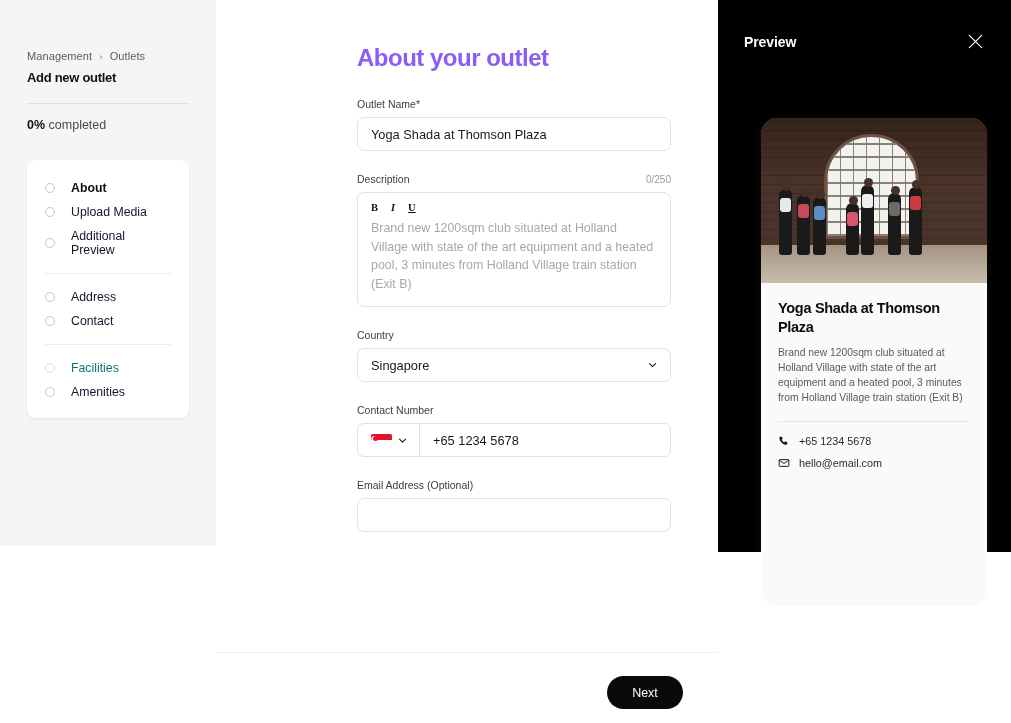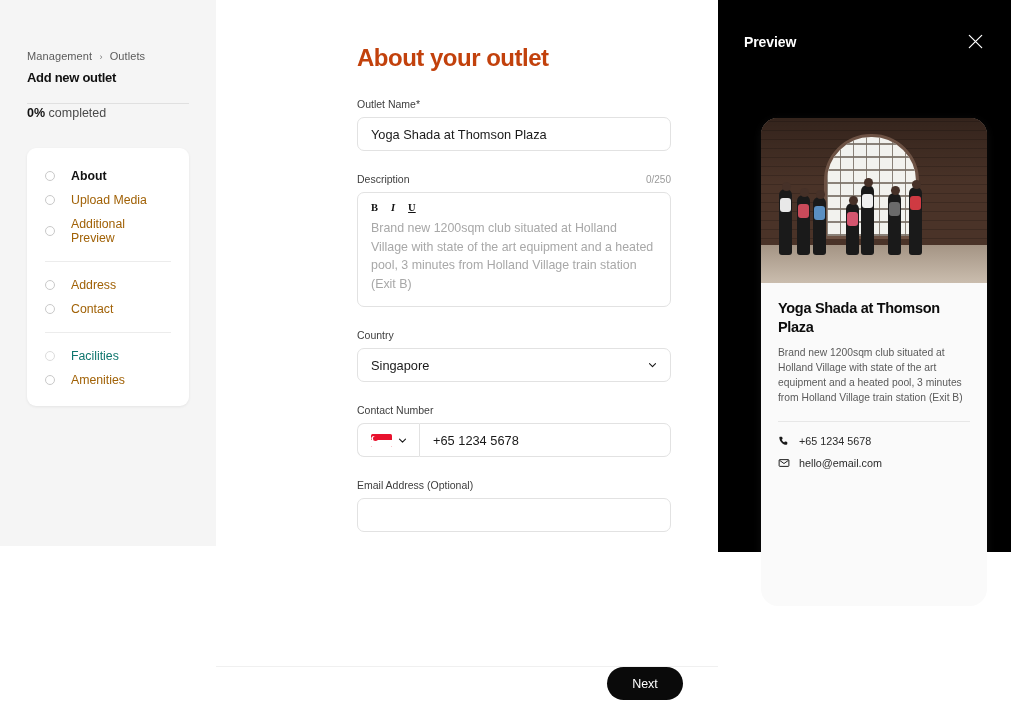--- a/index.html
+++ b/index.html
@@ -16,55 +16,55 @@
   .sidebar {
     width: 216px; height: 546px;
     background: #f5f5f5;
     padding: 50px 27px 0 27px;
     flex-shrink: 0;
   }
   .breadcrumb { font-size: 11px; color: #5b5b5b; letter-spacing: .1px; }
   .breadcrumb .sep { margin: 0 4px; font-size: 9px; color: #7a7a7a; }
   .page-title { font-size: 13px; font-weight: bold; color: #111; margin-top: 8px; letter-spacing: -.3px; }
   .hr-sidebar { height: 1px; background: #e0e0e0; margin: 18px 0 0 0; }
-  .progress-line { font-size: 12.5px; color: #4a4a4a; margin-top: 2px; }
+  .progress-line { font-size: 12.5px; color: #4a4a4a; margin-top: 14px; }
   .progress-line b { color: #111; font-weight: bold; }
 
   .steps-card {
     margin-top: 28px;
     background: #ffffff;
     border-radius: 9px;
     padding: 16px 0 14px 0;
     box-shadow: 0 1px 3px rgba(0,0,0,.07);
   }
   .step {
     display: flex; align-items: center;
     padding: 5px 18px; gap: 16px;
   }
   .radio {
     width: 10px; height: 10px; border-radius: 50%;
     border: 1.3px solid #c9c9c9; flex-shrink: 0;
   }
-  .step-label { font-size: 12.3px; color: #a16207; }
+  .step-label { font-size: 12.3px; color: #0f172a; }
   .step.active .step-label { color: #111; font-weight: bold; }
   .step.muted .step-label { color: #0f766e; }
   .step.muted .radio { border-color: #dcdcdc; }
   .steps-div { height: 1px; background: #ececec; margin: 11px 18px; }
 
   
   .main {
     width: 502px; height: 723px;
     background: #fff;
     position: relative;
     flex-shrink: 0;
   }
   .form-scroll { padding: 44px 0 0 0; height: 666px; }
   .form-inner { width: 314px; margin-left: 141px; }
   .form-title {
-    font-size: 24px; font-weight: bold; color: #c2410c;
+    font-size: 24px; font-weight: bold; color: #8b5cf6;
     letter-spacing: -.5px; margin-bottom: 26px;
   }
   .field { margin-bottom: 22px; }
   .field-label-row { display: flex; justify-content: space-between; align-items: center; margin-bottom: 7px; }
   .field-label { font-size: 10.5px; color: #3d3d3d; }
   .counter { font-size: 10px; color: #9b9b9b; }
   .input {
     width: 314px; height: 34px;
     border: 1px solid #e2e2e2; border-radius: 7px;
     background: #fff;
@@ -115,25 +115,25 @@
     background: #e8112d; box-shadow: -1.6px 0 0 0 #fff;
   }
   .phone-input {
     flex: 1; height: 34px;
     border: 1px solid #e2e2e2; border-radius: 0 7px 7px 0;
     background: #fff; display: flex; align-items: center;
     padding: 0 13px; font-size: 12.8px; color: #1a1a1a;
   }
 
   .footer {
-    position: absolute; left: 0; bottom: 0;
+    position: absolute; left: 0; bottom: 14px;
     width: 502px; height: 57px;
     border-top: 1px solid #f0f0f0;
     background: #fff;
-    display: flex; align-items: flex-start; justify-content: flex-end;
+    display: flex; align-items: flex-end; justify-content: flex-end;
     padding-right: 35px;
   }
   .next-btn {
     width: 76px; height: 33px; border-radius: 18px;
     background: #0a0a0a; color: #fff;
     font-size: 12.5px;
     display: flex; align-items: center; justify-content: center;
     border: none; cursor: pointer;
     font-family: "Liberation Sans", sans-serif;
   }

